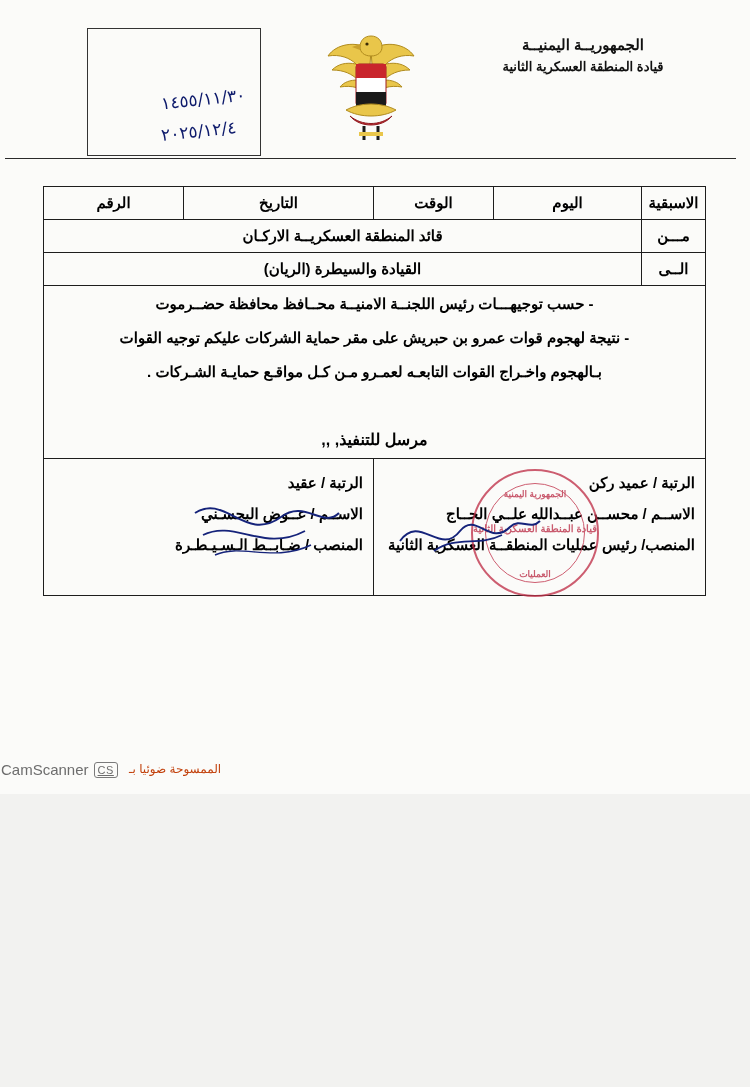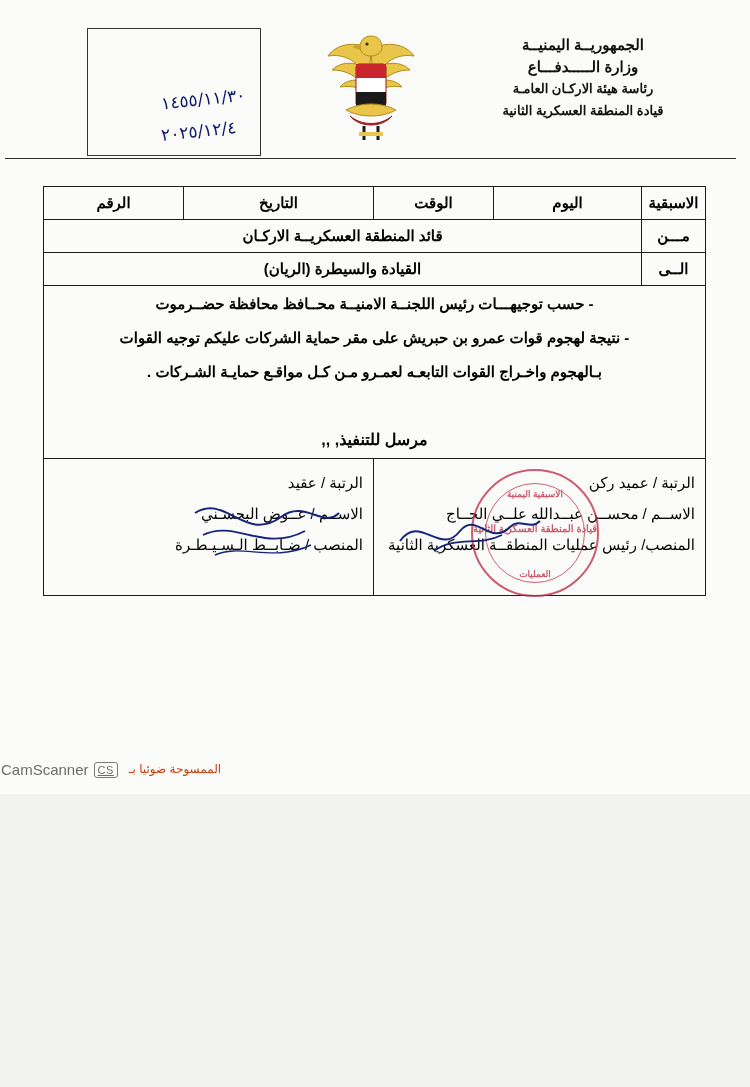--- a/index.html
+++ b/index.html
@@ -133,21 +133,21 @@
 
   
   .sig-row td {
     height: 120px;
     vertical-align: top;
     padding: 8px 10px;
     text-align: right;
   }
   .sig-line {
     font-size: 15px;
-    font-weight: normal;
+    font-weight: bold;
     line-height: 31px;
     white-space: nowrap;
   }
 
   .sig-left-inner { position: relative; height: 110px; }
   .sig-right-inner { position: relative; height: 110px; }
 
   
   .round-stamp {
     position: absolute;
@@ -218,22 +218,20 @@
 </style>
 </head>
 <body>
 
 <div class="page">
 
   <div class="header">
 
     <div class="letterhead">
       <div>الجمهوريــة اليمنيــة</div>
-      <div>وزارة الـــــدفـــاع</div>
-      <div class="small">رئاسة هيئة الاركـان العامـة</div>
       <div class="small">قيادة المنطقة العسكرية الثانية</div>
     </div>
 
     <div class="emblem">
       <svg viewBox="0 0 110 118" width="110" height="118" aria-hidden="true">
 
         <path d="M55 20 C40 10 20 14 12 26 C24 24 34 28 40 34 C30 32 22 34 16 40 C28 40 36 44 42 50 C34 50 28 52 24 57 C36 55 46 58 52 64 Z" fill="#e9c64a" stroke="#b08b1e" stroke-width="1"></path>
         <path d="M55 20 C70 10 90 14 98 26 C86 24 76 28 70 34 C80 32 88 34 94 40 C82 40 74 44 68 50 C76 50 82 52 86 57 C74 55 64 58 58 64 Z" fill="#e9c64a" stroke="#b08b1e" stroke-width="1"></path>
 
         <path d="M55 6 C48 6 44 11 44 17 C44 22 48 26 55 26 C62 26 66 22 66 17 C66 11 62 6 55 6 Z" fill="#e9c64a" stroke="#b08b1e" stroke-width="1"></path>
@@ -302,21 +300,21 @@
               <span>الاســم /</span>
               <span>محســن عبــدالله علــي الحــاج</span>
             </div>
             <div class="sig-line">
               <span>المنصب/</span>
               <span>رئيس عمليات المنطقــة العسكرية الثانية</span>
             </div>
 
             <div class="round-stamp">
               <div class="inner"></div>
-              <div class="t1">الاسبقية اليمنية</div>
+              <div class="t1">الجمهورية اليمنية</div>
               <div class="t2">قيادة المنطقة العسكرية الثانية</div>
               <div class="t3">العمليات</div>
             </div>
 
             <div class="sig-scribble sig-a">
               <svg width="150" height="70" viewBox="0 0 150 70" aria-hidden="true">
                 <path d="M6 46 C26 18 46 62 66 36 C82 16 96 52 116 32 C126 22 136 36 146 26" fill="none" stroke="#15237a" stroke-width="2"></path>
                 <path d="M40 56 C62 40 84 52 108 40" fill="none" stroke="#15237a" stroke-width="1.6"></path>
               </svg>
             </div>

